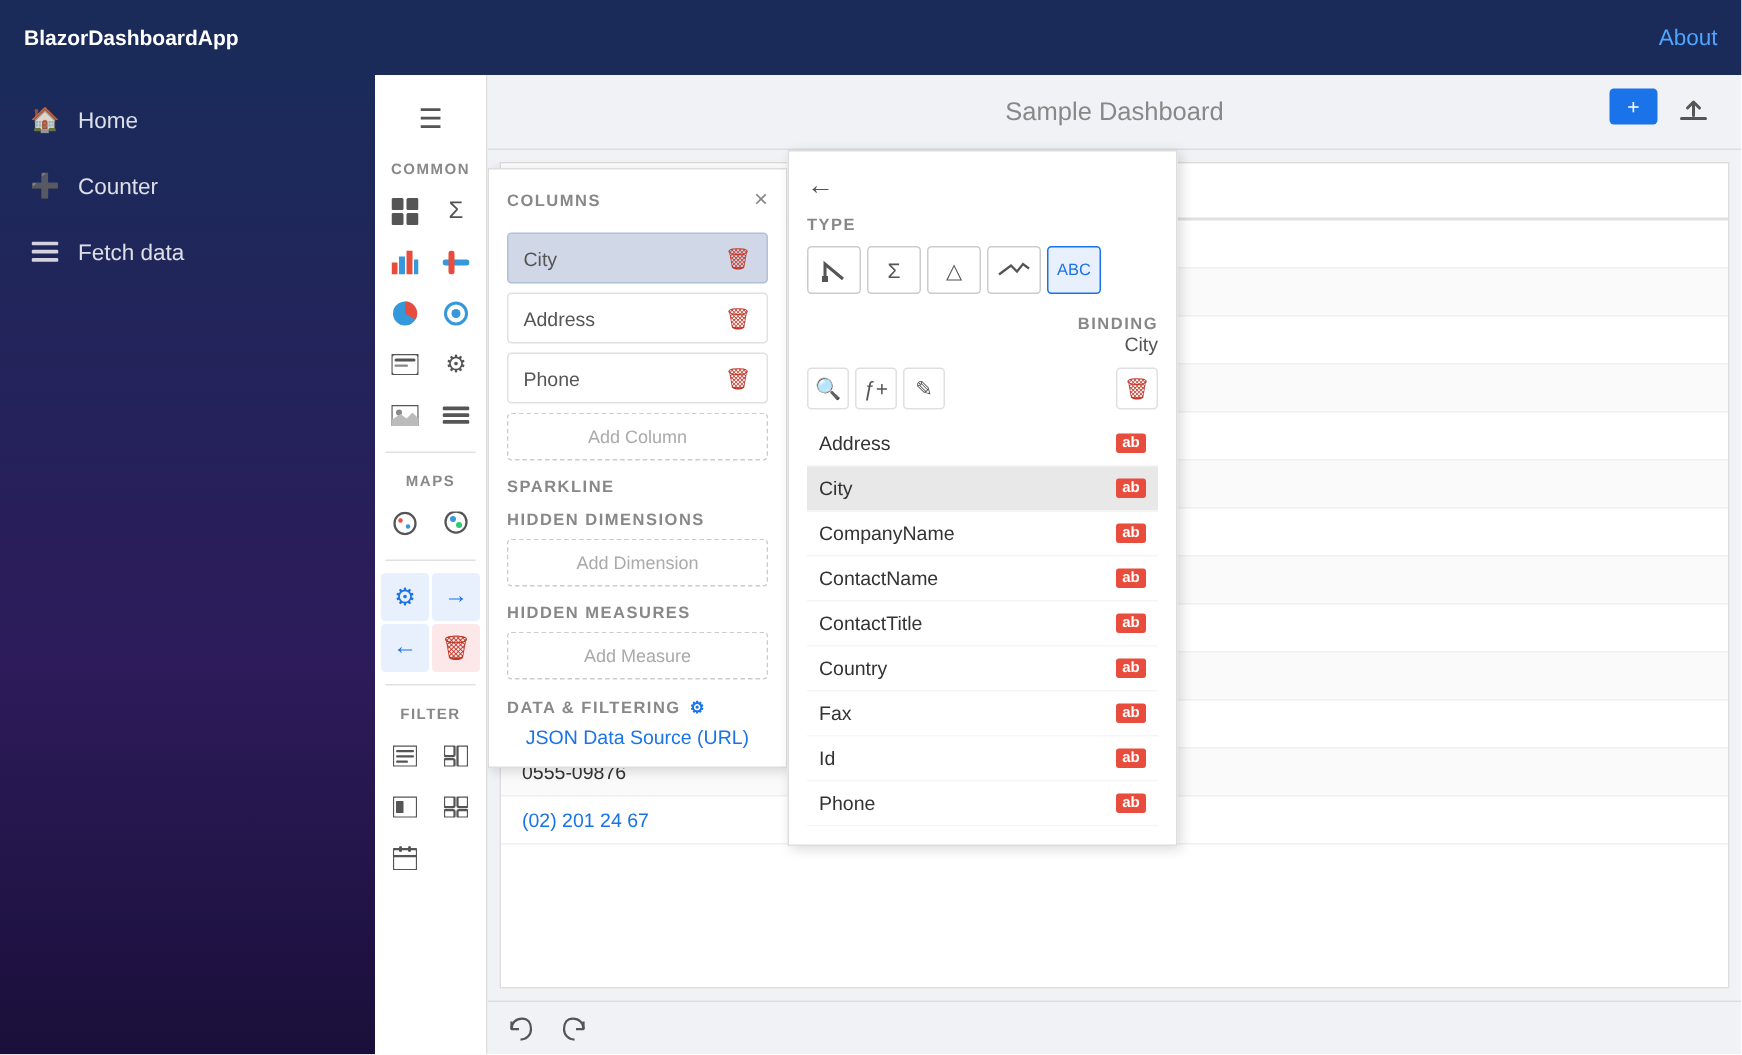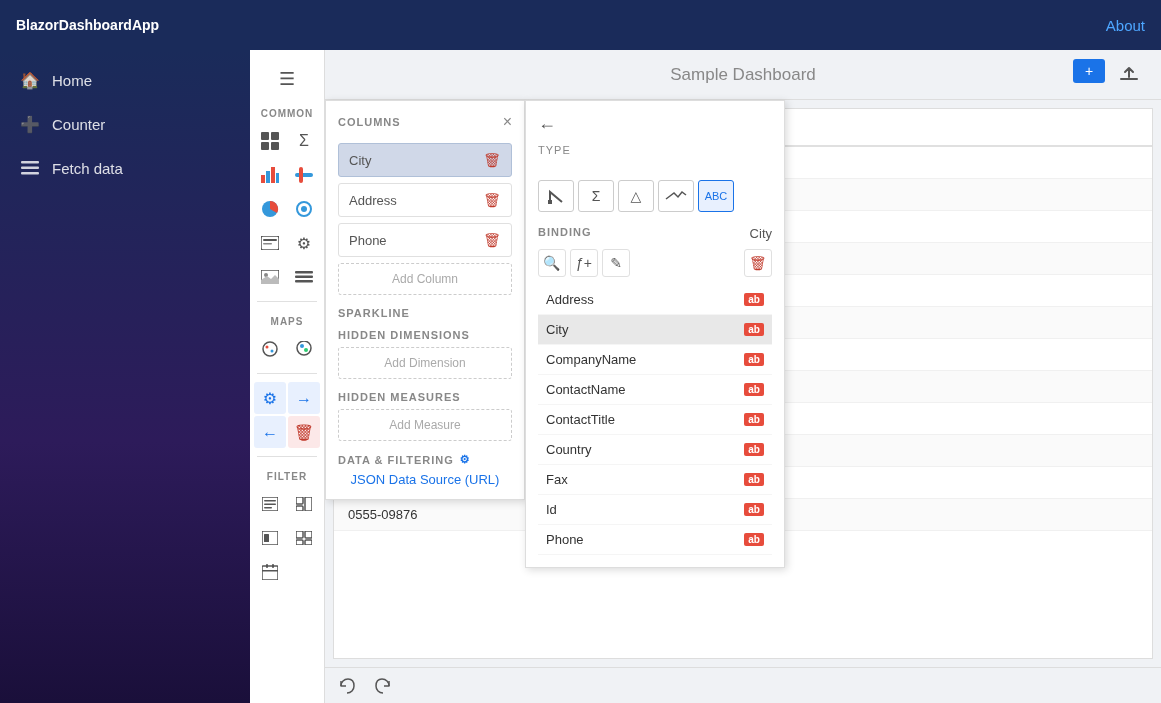--- a/index.html
+++ b/index.html
@@ -127,21 +127,21 @@
     }
     .data-table tr:nth-child(even) { background: #fafafa; }
 
     
     .dashboard-bottom { height: 36px; background: #f0f2f5; display: flex; align-items: center; padding: 0 8px; gap: 8px; border-top: 1px solid #ddd; }
     .toolbar-btn { width: 28px; height: 28px; display: flex; align-items: center; justify-content: center; cursor: pointer; color: #555; font-size: 16px; }
 
     
     .columns-panel {
       position: absolute;
-      top: 50px;
+      top: 62px;
       left: 0;
       width: 200px;
       background: white;
       border: 1px solid #ddd;
       box-shadow: 2px 2px 8px rgba(0,0,0,0.15);
       z-index: 10;
       padding: 12px;
     }
     .columns-panel-header { display: flex; align-items: center; justify-content: space-between; margin-bottom: 12px; }
     .columns-panel-title { font-size: 11px; font-weight: 700; color: #888; letter-spacing: 1px; }
@@ -193,31 +193,31 @@
       top: 50px;
       left: 200px;
       width: 260px;
       background: white;
       border: 1px solid #ddd;
       box-shadow: 2px 2px 8px rgba(0,0,0,0.15);
       z-index: 11;
       padding: 12px;
     }
     .binding-back { color: #555; font-size: 18px; cursor: pointer; margin-bottom: 10px; }
-    .type-label { font-size: 11px; font-weight: 400; color: #888; letter-spacing: 1px; margin-bottom: 24px; }
+    .type-label { font-size: 11px; font-weight: 700; color: #888; letter-spacing: 1px; margin-bottom: 8px; }
     .type-icons { display: flex; gap: 4px; margin-bottom: 14px; }
     .type-icon-btn {
       width: 36px; height: 32px;
       border: 1px solid #ccc;
       border-radius: 3px;
       display: flex; align-items: center; justify-content: center;
       cursor: pointer; font-size: 14px; color: #555;
     }
     .type-icon-btn.active { border-color: #1a73e8; background: #e8f0fe; color: #1a73e8; }
-    .binding-label-row { display: flex; align-items: flex-start; justify-content: space-between; margin-bottom: 8px; }
+    .binding-label-row { display: flex; align-items: flex-end; justify-content: space-between; margin-bottom: 8px; flex-direction: column; }
     .binding-label { font-size: 11px; font-weight: 700; color: #888; letter-spacing: 1px; }
     .binding-city { font-size: 13px; color: #555; }
     .binding-toolbar { display: flex; gap: 4px; margin-bottom: 8px; align-items: center; }
     .binding-tool-btn { width: 28px; height: 28px; display: flex; align-items: center; justify-content: center; cursor: pointer; color: #555; font-size: 14px; border: 1px solid #e0e0e0; border-radius: 3px; }
     .binding-delete { color: #c0392b; }
     .binding-spacer { flex: 1; }
     .field-list { overflow-y: auto; max-height: 310px; }
     .field-item {
       display: flex; align-items: center; justify-content: space-between;
       padding: 7px 8px;
@@ -460,20 +460,23 @@
               </tr>
               <tr>
                 <td style="color: rgb(26, 115, 232);">(208) 555-8097</td>
               </tr>
               <tr>
                 <td>0695-34 67 21</td>
               </tr>
               <tr>
                 <td>0555-09876</td>
               </tr>
+              <tr>
+                <td style="color: rgb(26, 115, 232);">(02) 201 24 67</td>
+              </tr>
             </tbody>
         </table>
       </div>
 
       <div class="dashboard-bottom">
         <div class="toolbar-btn">
           <svg width="16" height="16" viewBox="0 0 16 16">
               <path d="M2 8 C2 4 5 1 9 1 C13 1 15 4 15 8 C15 12 12 15 8 15" stroke="#555" stroke-width="1.5" fill="none"></path>
               <path d="M2 3 L2 8 L7 8" stroke="#555" stroke-width="1.5" fill="none" stroke-linejoin="round"></path>
             </svg>

